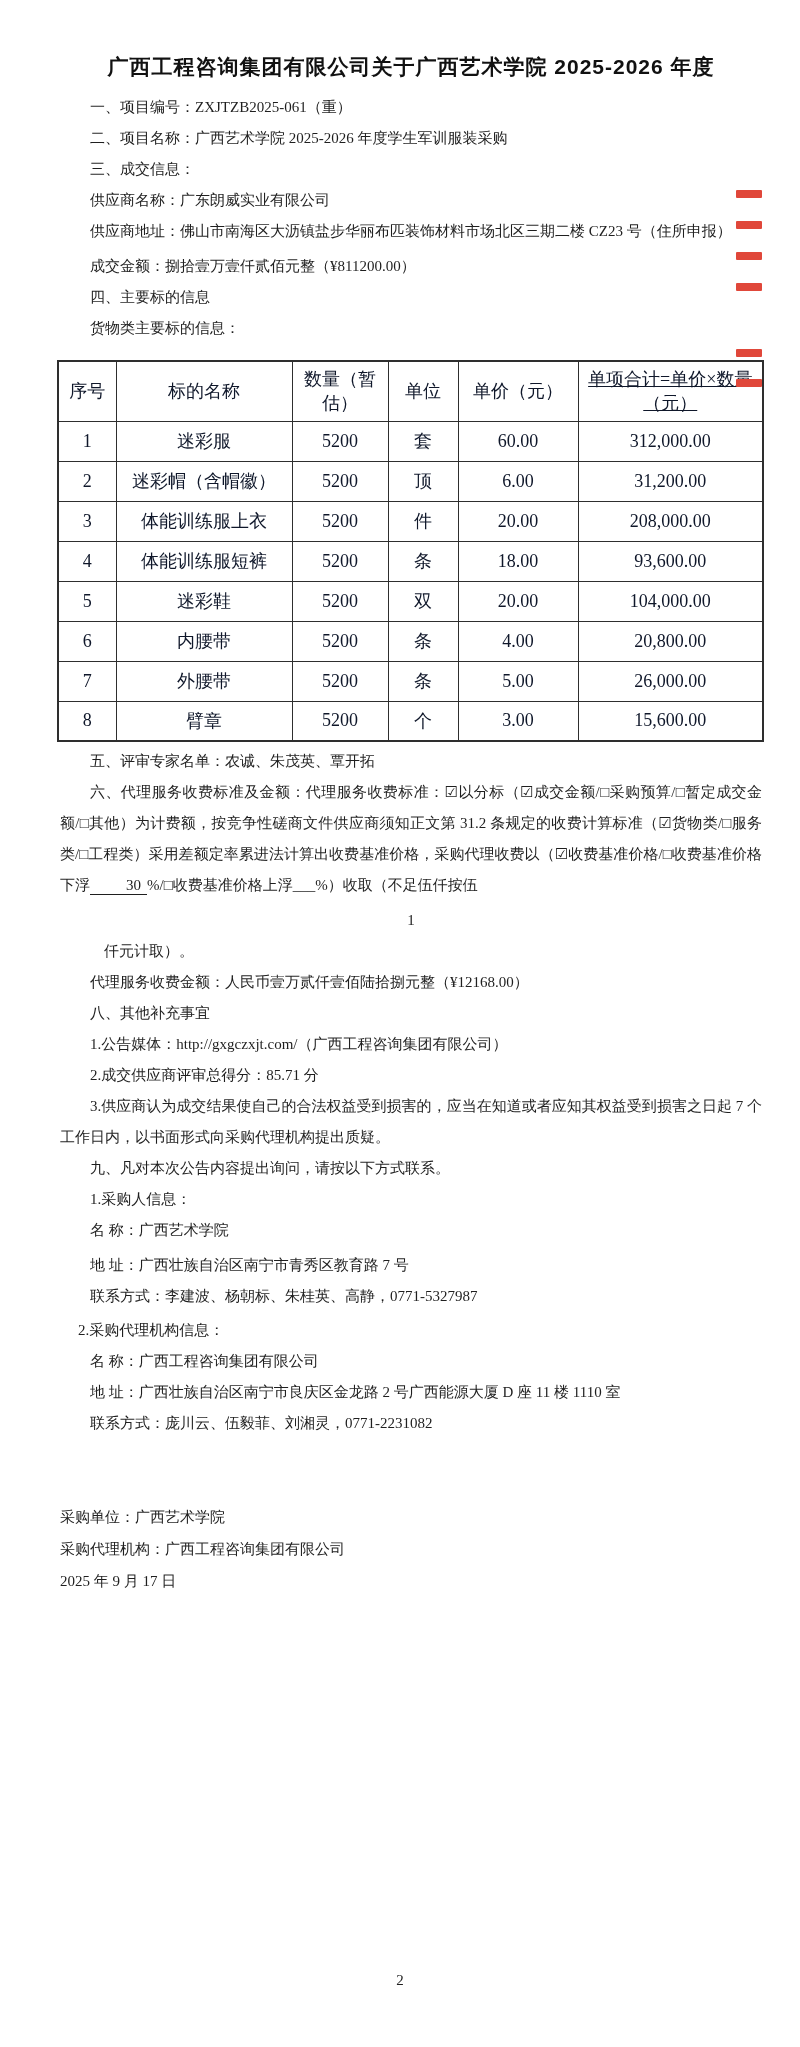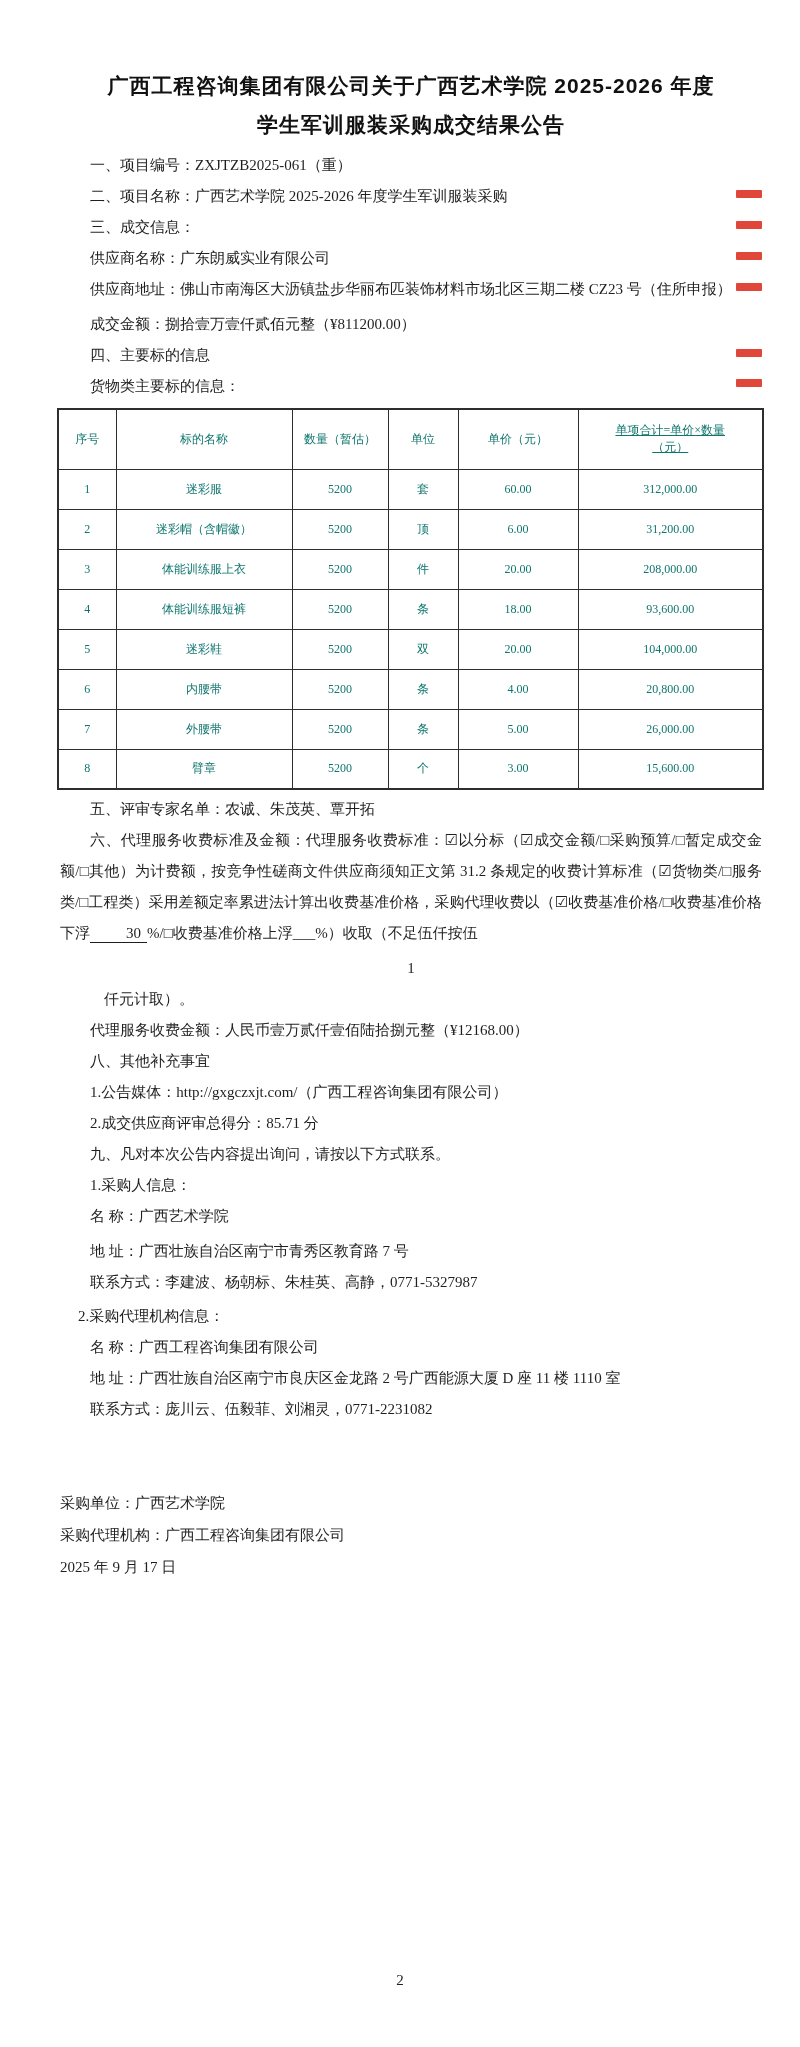--- a/index.html
+++ b/index.html
@@ -2,21 +2,21 @@
 <html><head>
 <meta charset="utf-8">
 <style>
   html,body { margin:0; padding:0; background:#ffffff; }
   .page {
     position:relative;
     width:800px; height:2047px;
     margin:0 auto;
     background:#ffffff;
     box-sizing:border-box;
-    padding:66px 38px 0 60px;
+    padding:47px 38px 0 60px;
     color:#1f1f1f;
     font-family:"Liberation Serif", serif;
     overflow:hidden;
   }
   h1.doc-title {
     margin:0;
     font-family:"Liberation Sans", sans-serif;
     font-weight:bold;
     font-size:21px;
     line-height:39px;
@@ -28,26 +28,26 @@
     margin:0;
     font-size:15px;
     line-height:31px;
     text-align:justify;
     text-indent:2em;
   }
   p.noindent { text-indent:0;margin-left:44px; }
   p.indent-small { text-indent:1.2em; }
   table.subject-table {
     border-collapse:collapse;
-    margin-top:6px;
+    margin-top:16px;
     margin-left:-3px;
     width:705px;
     table-layout:fixed;
-    font-size:12px;
-    color:#0f766e;
+    font-size:18px;
+    color:#0f172a;
   }
   table.subject-table th, table.subject-table td {
     border:1px solid #2e2e2e;
     text-align:center;
     vertical-align:middle;
     font-weight:normal;
     padding:2px 4px;
     box-sizing:border-box;
     overflow:hidden;
   }
@@ -94,21 +94,20 @@
     color:#1f1f1f;
   }
 </style>
 </head>
 <body>
 
 <div class="page">
 
   <h1 class="doc-title">
     <span>广西工程咨询集团有限公司关于广西艺术学院 2025-2026 年度</span><br>
-    <span>学生军训服装采购成交结果公告</span>
   </h1>
 
   <p class="body-line" style="margin-top:6px">一、项目编号：ZXJTZB2025-061（重）</p>
   <p class="body-line">二、项目名称：广西艺术学院 2025-2026 年度学生军训服装采购</p>
   <p class="body-line">三、成交信息：</p>
   <p class="body-line">供应商名称：广东朗威实业有限公司</p>
   <p class="body-line">供应商地址：佛山市南海区大沥镇盐步华丽布匹装饰材料市场北区三期二楼 CZ23 号（住所申报）</p>
   <p class="body-line" style="margin-top:4px">成交金额：捌拾壹万壹仟贰佰元整（¥811200.00）</p>
   <p class="body-line">四、主要标的信息</p>
   <p class="body-line">货物类主要标的信息：</p>
@@ -205,20 +204,21 @@
 
   <p class="body-line"><span>六、代理服务收费标准及金额：代理服务收费标准：☑以分标（☑成交金额/□采购预算/□暂定成交金额/□其他）为计费额，按竞争性磋商文件供应商须知正文第 31.2 条规定的收费计算标准（☑货物类/□服务类/□工程类）采用差额定率累进法计算出收费基准价格，采购代理收费以（☑收费基准价格/□收费基准价格下浮</span><span class="u-val">30</span><span>%/□收费基准价格上浮___%）收取（不足伍仟按伍</span></p>
 
   <p class="page-num" style="margin-top:4px">1</p>
 
   <p class="body-line noindent">仟元计取）。</p>
   <p class="body-line">代理服务收费金额：人民币壹万贰仟壹佰陆拾捌元整（¥12168.00）</p>
   <p class="body-line">八、其他补充事宜</p>
   <p class="body-line">1.公告媒体：http://gxgczxjt.com/（广西工程咨询集团有限公司）</p>
   <p class="body-line">2.成交供应商评审总得分：85.71 分</p>
+  <p class="body-line">3.供应商认为成交结果使自己的合法权益受到损害的，应当在知道或者应知其权益受到损害之日起 7 个工作日内，以书面形式向采购代理机构提出质疑。</p>
   <p class="body-line">九、凡对本次公告内容提出询问，请按以下方式联系。</p>
 
   <p class="body-line">1.采购人信息：</p>
   <p class="body-line">名 称：广西艺术学院</p>
   <p class="body-line" style="margin-top:4px">地 址：广西壮族自治区南宁市青秀区教育路 7 号</p>
   <p class="body-line">联系方式：李建波、杨朝标、朱桂英、高静，0771-5327987</p>
 
   <p class="body-line indent-small" style="margin-top:3px">2.采购代理机构信息：</p>
   <p class="body-line">名 称：广西工程咨询集团有限公司</p>
   <p class="body-line">地 址：广西壮族自治区南宁市良庆区金龙路 2 号广西能源大厦 D 座 11 楼 1110 室</p>

